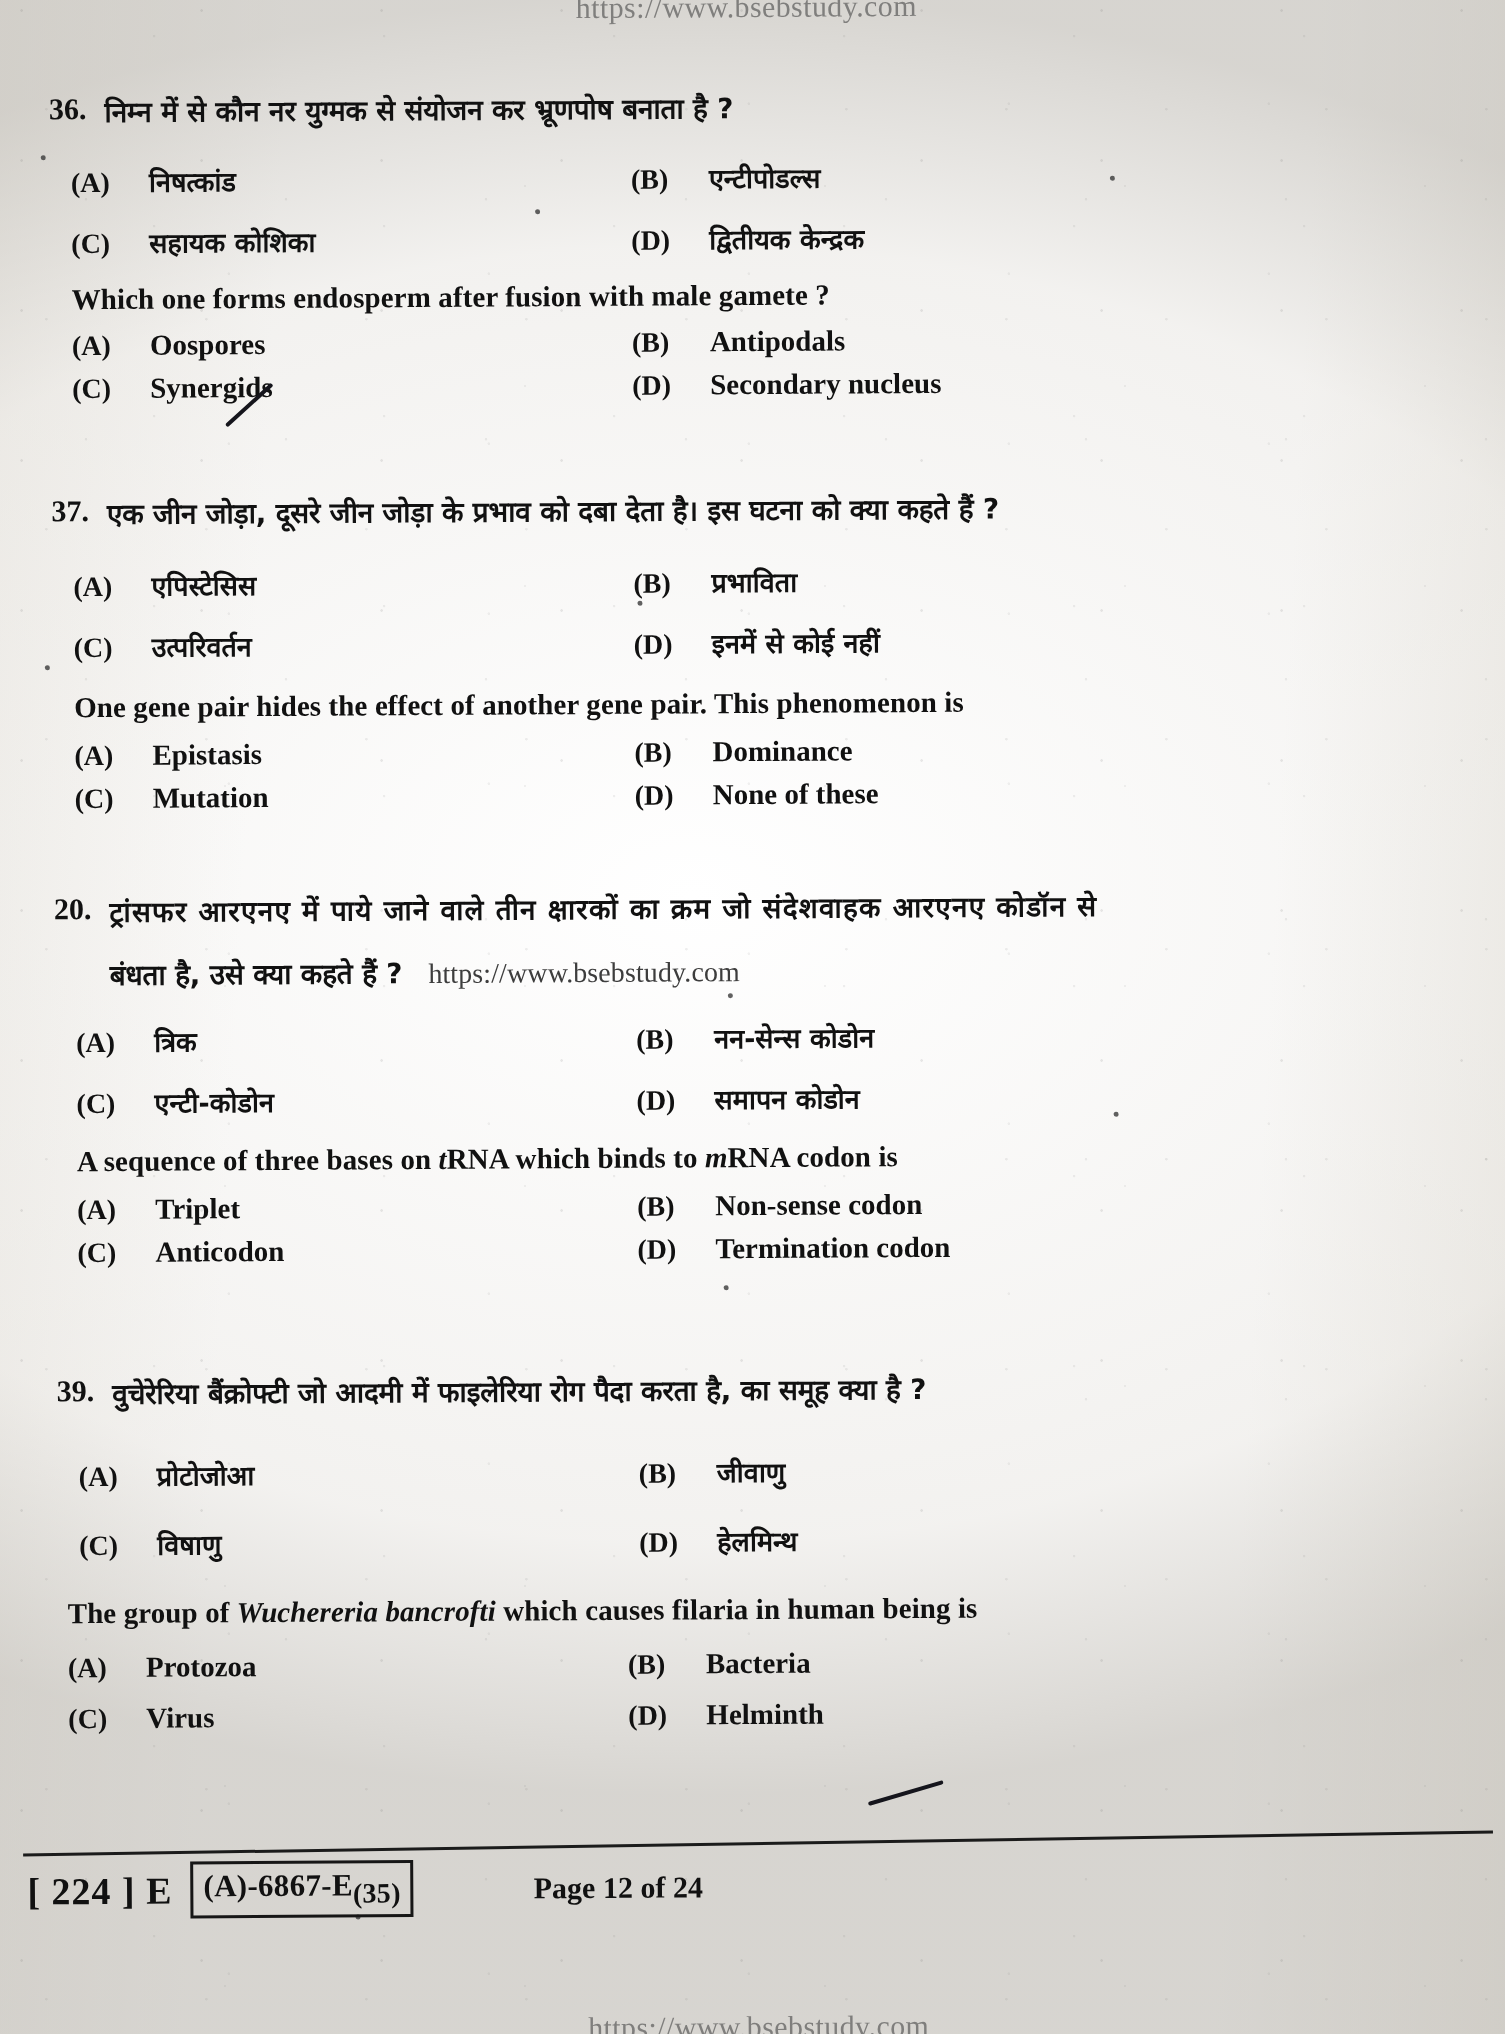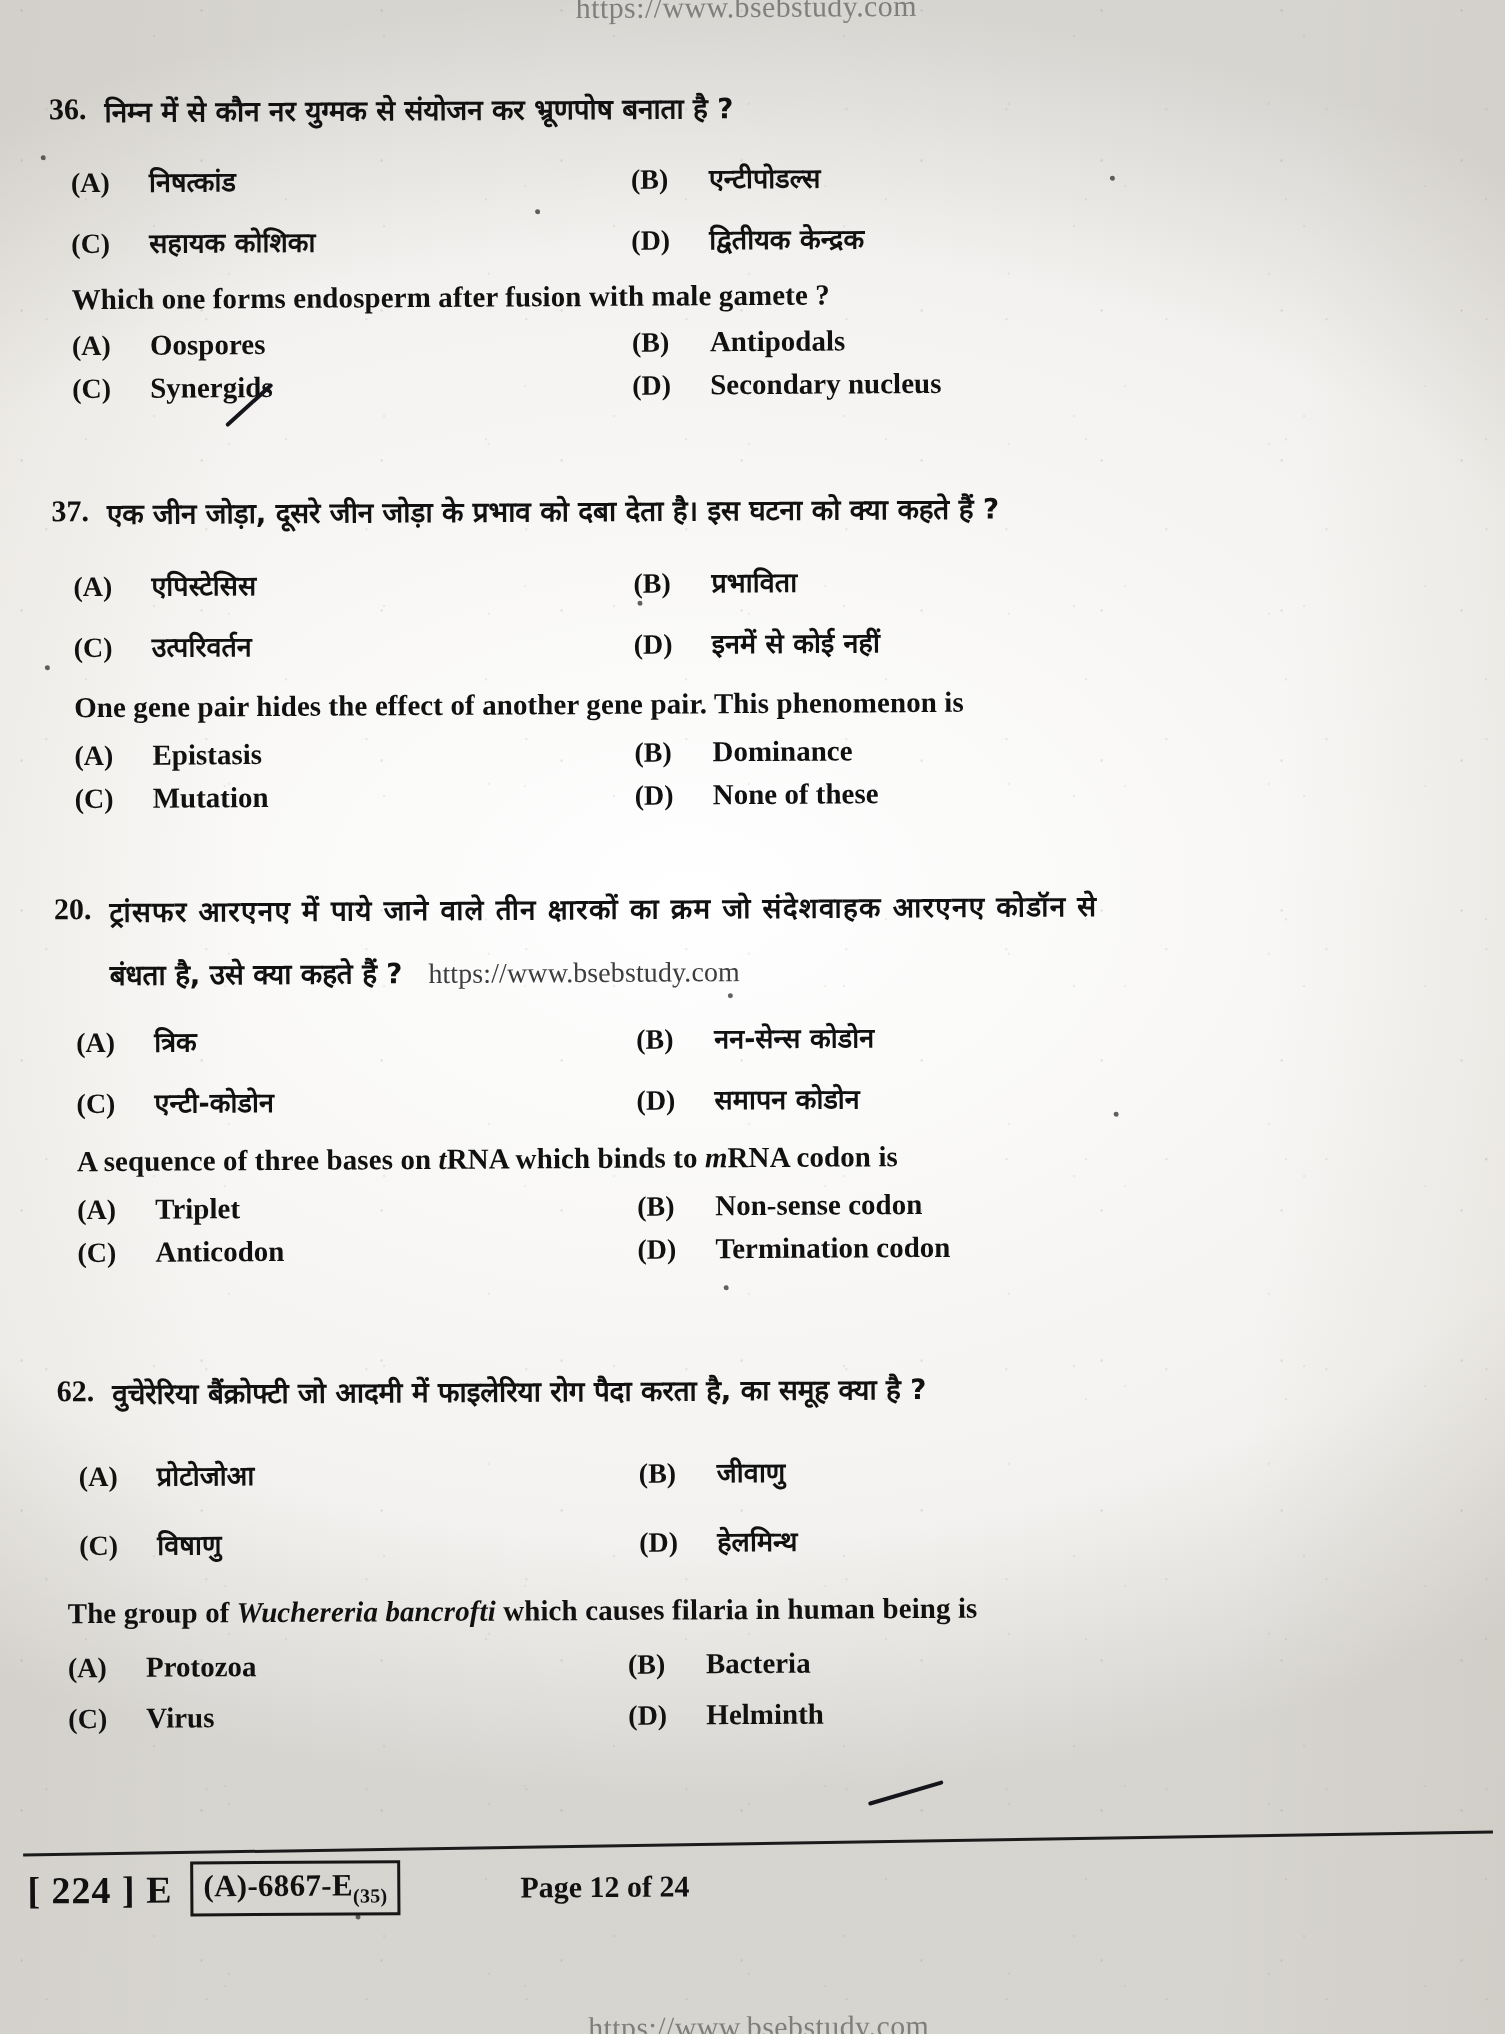--- a/index.html
+++ b/index.html
@@ -146,21 +146,21 @@
     font-size: 38px;
     letter-spacing: 1px;
   }
   #code-box {
     margin-left: 18px;
     border: 3px solid #161616;
     padding: 4px 10px 5px 10px;
     font-size: 31px;
     letter-spacing: .3px;
   }
-  #code-box .sub { font-size: 20px; vertical-align: sub; }
+  #code-box .sub { font-size: 28px; vertical-align: sub; }
   #page-of {
     margin-left: 120px;
     font-size: 30px;
   }
 
   .dot {
     position: absolute;
     width: 5px; height: 5px;
     background: #3a3a3a;
     border-radius: 50%;
@@ -308,21 +308,21 @@
       </div>
       <div class="opt">
         <span class="lbl">(D)</span>
         <span class="val">Termination codon</span>
       </div>
     </div>
   </div>
 
   <div class="q-block" style="top:1370px;">
     <div class="qrow">
-      <div class="qnum">62.</div>
+      <div class="qnum">39.</div>
       <div class="qtext hindi hindi-q">वुचेरेरिया बैंक्रोफ्टी जो आदमी में फाइलेरिया रोग पैदा करता है, का समूह क्या है ?</div>
     </div>
     <div class="opts opts-hindi" style="margin-top:24px;">
       <div class="opt" style="padding:16px 0;">
         <span class="lbl">(A)</span>
         <span class="val">प्रोटोजोआ</span>
       </div>
       <div class="opt" style="padding:16px 0;">
         <span class="lbl">(B)</span>
         <span class="val">जीवाणु</span>

